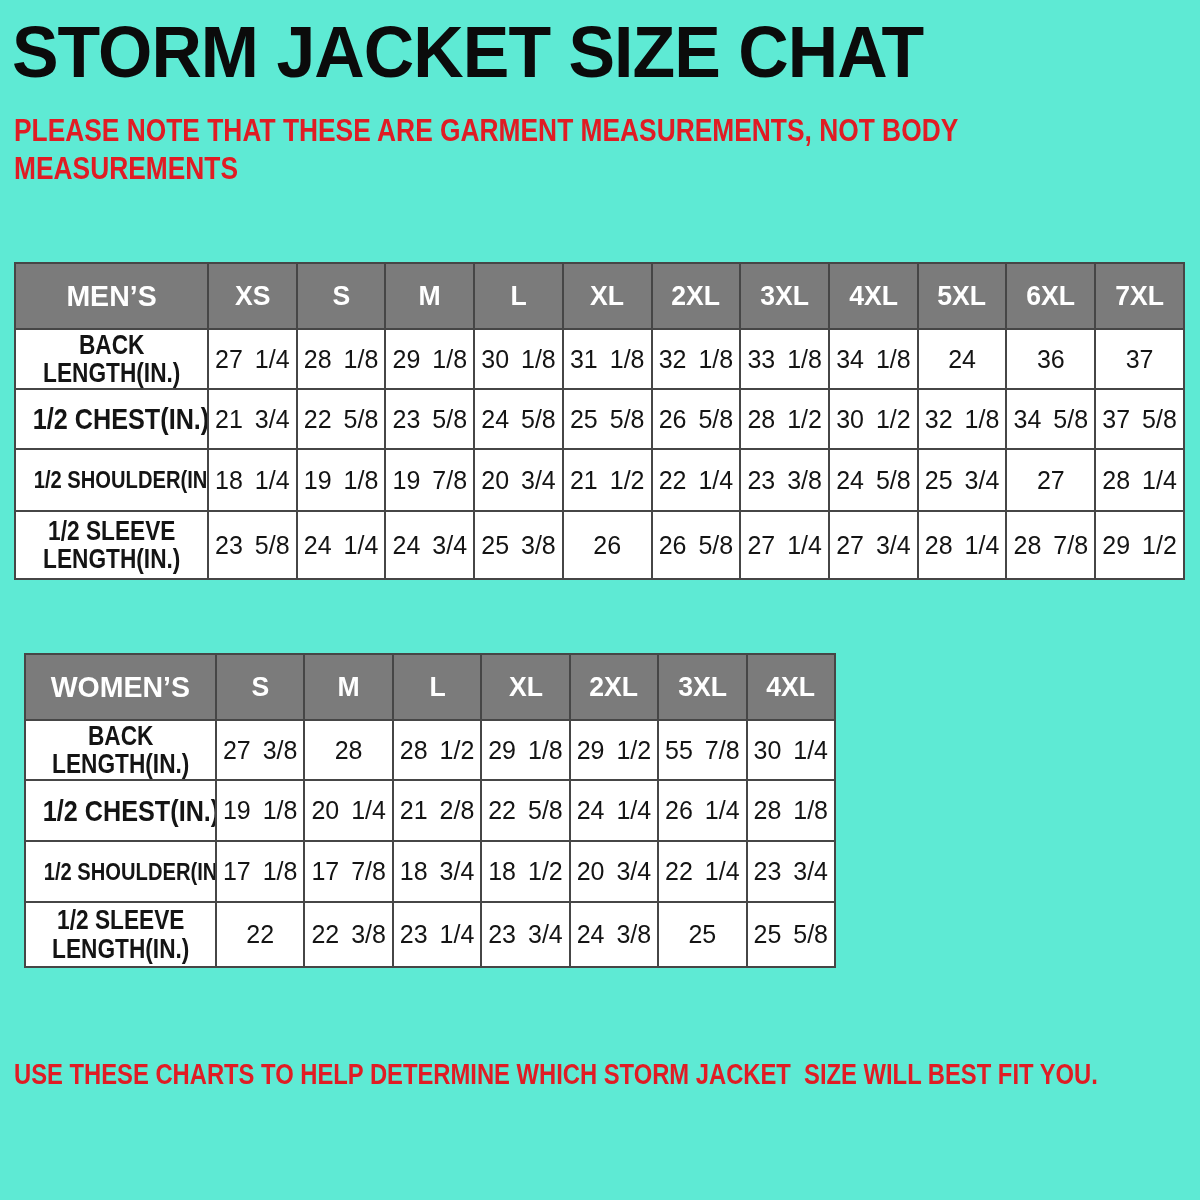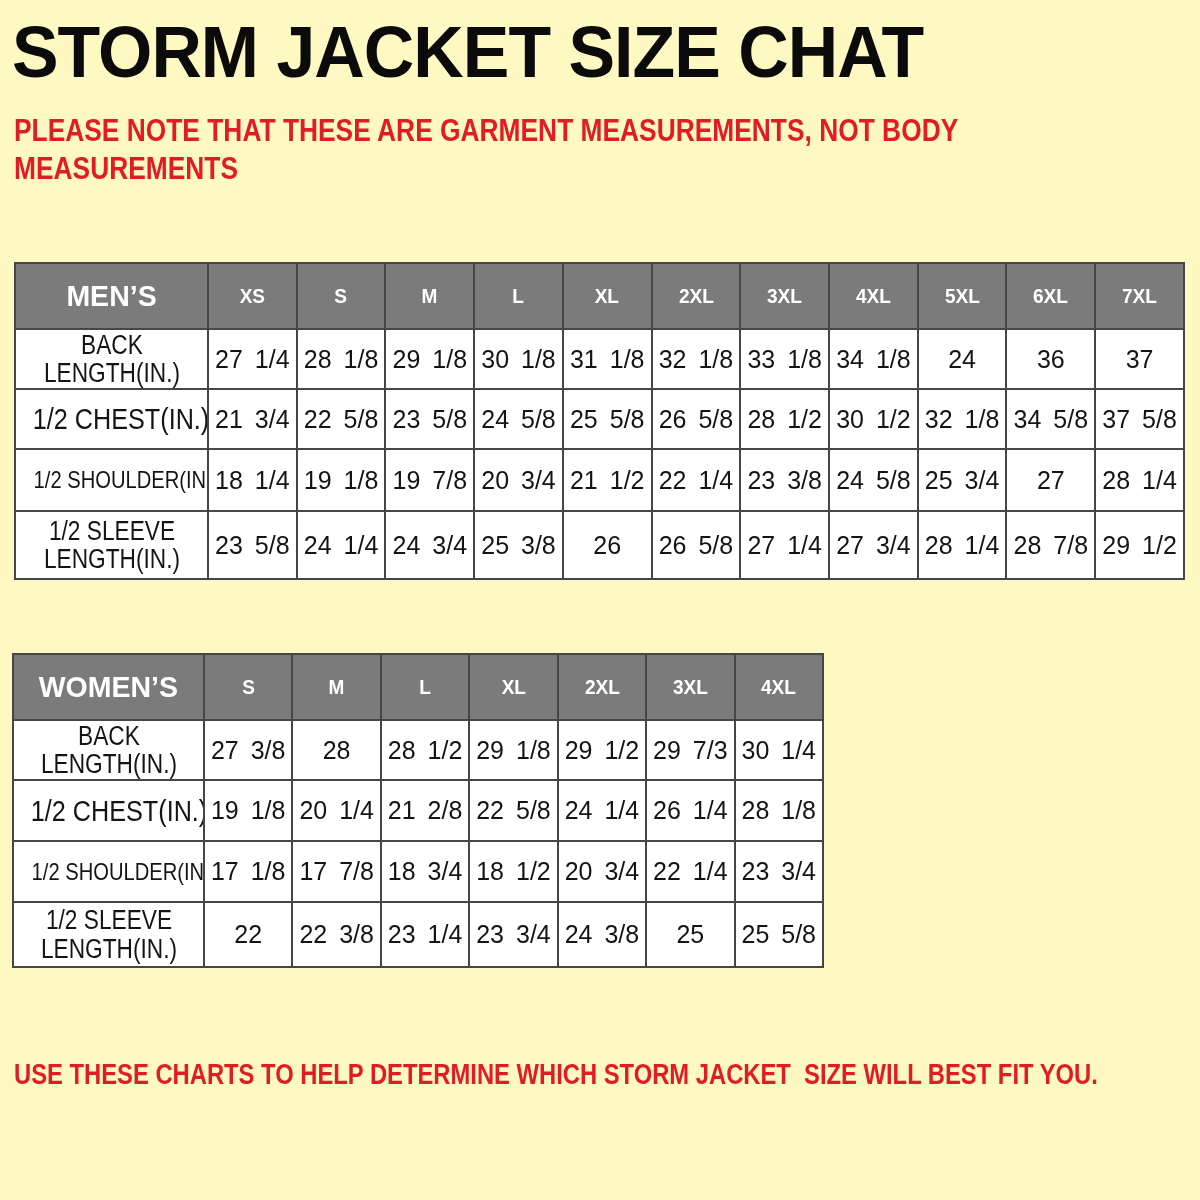--- a/index.html
+++ b/index.html
@@ -5,21 +5,21 @@
   html, body {
     margin: 0;
     padding: 0;
     background: #ffffff;
     font-family: "Liberation Sans", sans-serif;
   }
   #canvas {
     position: relative;
     width: 1200px;
     height: 1200px;
-    background: #fef9c3;
+    background: #5eead4;
     overflow: hidden;
   }
 
   .page-title {
     position: absolute;
     left: 12px;
     top: 16px;
     font-size: 72px;
     line-height: 1.0;
     font-weight: bold;
@@ -55,49 +55,49 @@
     transform-origin: 0 0;
   }
 
   table.size-table {
     position: absolute;
     border-collapse: collapse;
     table-layout: fixed;
     border: 2px solid #701a75;
   }
   #mens-table  { left: 14px; top: 262px; width: 1171px; }
-  #womens-table{ left: 12px; top: 653px; width: 812px;  }
+  #womens-table{ left: 24px; top: 653px; width: 812px;  }
 
   .size-table th, .size-table td {
     border: 2px solid #464646;
     text-align: center;
     vertical-align: middle;
     padding: 0;
     overflow: hidden;
   }
 
   .size-table thead tr { height: 66px; }
   .size-table thead th {
     background: #7b7b7b;
     color: #ffffff;
     font-weight: bold;
-    font-size: 20px;
+    font-size: 28px;
   }
   .size-table thead th.corner { font-size: 30px; }
   .size-table thead .cond { transform: scaleX(0.95); }
 
   #mens-table  tbody th:first-child,
   #mens-table  thead th:first-child { width: 191px; }
   #womens-table tbody th:first-child,
   #womens-table thead th:first-child { width: 189px; }
 
   .size-table tbody th {
     background: #ffffff;
     color: #141414;
-    font-weight: normal;
+    font-weight: bold;
   }
   .size-table tbody td {
     background: #ffffff;
     color: #141414;
     font-size: 25px;
     word-spacing: 5px;
   }
 
   .cond {
     display: inline-block;
@@ -210,21 +210,21 @@
         </tr>
       </thead>
       <tbody>
         <tr style="height: 60px;">
           <th><span class="cond lbl-md"><div>BACK</div><div>LENGTH(IN.)</div></span></th>
           <td>27 3/8</td>
           <td>28</td>
           <td>28 1/2</td>
           <td>29 1/8</td>
           <td>29 1/2</td>
-          <td>29 7/3</td>
+          <td>55 7/8</td>
           <td>30 1/4</td>
         </tr>
         <tr style="height: 61px;">
           <th><span class="cond lbl-lg"><div>1/2 CHEST(IN.)</div></span></th>
           <td>19 1/8</td>
           <td>20 1/4</td>
           <td>21 2/8</td>
           <td>22 5/8</td>
           <td>24 1/4</td>
           <td>26 1/4</td>

